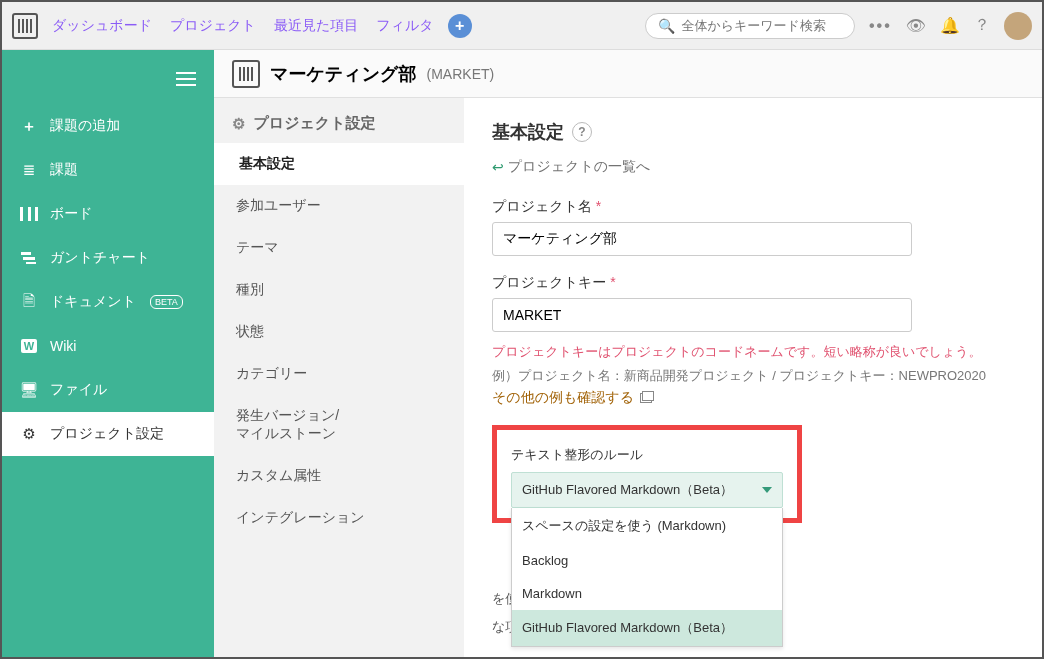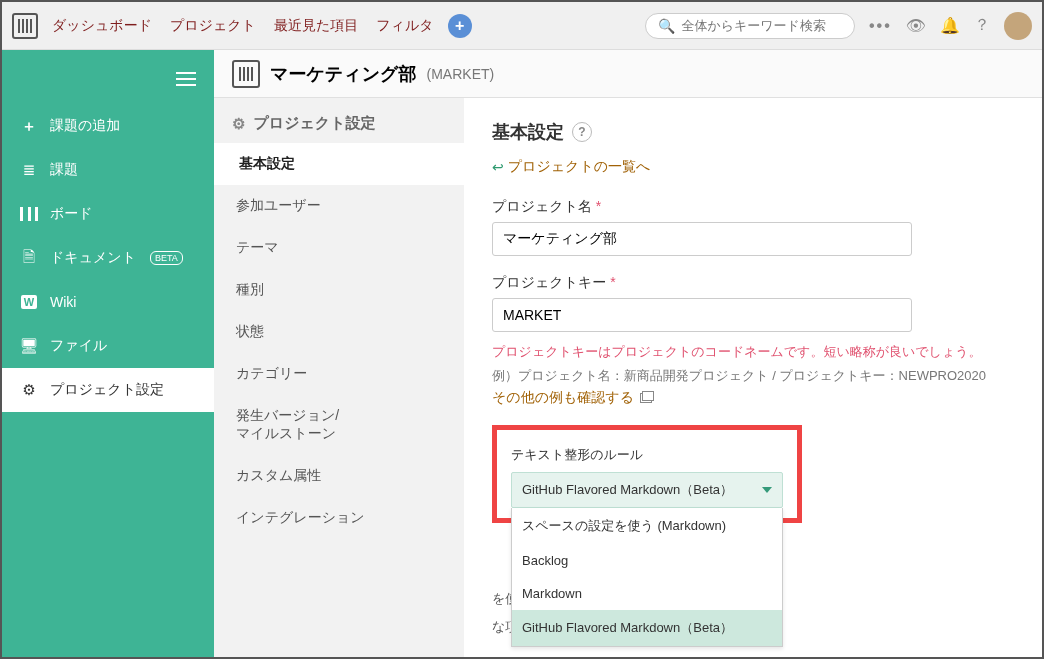--- a/index.html
+++ b/index.html
@@ -3,21 +3,21 @@
 <meta charset="utf-8">
 <style>
 * { margin:0; padding:0; box-sizing:border-box; font-family:"Hiragino Kaku Gothic ProN","Meiryo",sans-serif; }
 body { background:#f5f5f5; overflow:hidden; }
 .app { width:1044px; height:659px; border:2px solid #555; display:flex; flex-direction:column; background:#fff; }
 
 
 .topbar { height:48px; background:#f0f0f0; border-bottom:1px solid #ddd; display:flex; align-items:center; padding:0 10px; gap:14px; }
 .logo-box { width:26px; height:26px; border:2px solid #555; border-radius:3px; display:flex; align-items:center; justify-content:center; }
 .logo-inner { width:14px; height:14px; background:repeating-linear-gradient(90deg,#555 0,#555 2px,transparent 2px,transparent 4px); }
-.topnav { display:flex; gap:18px; font-size:14px; color:#7f1d1d; }
+.topnav { display:flex; gap:18px; font-size:14px; color:#8b5cf6; }
 .topnav span { cursor:pointer; }
 .add-circle { width:24px; height:24px; border-radius:50%; background:#5a8fd6; color:#fff; display:flex; align-items:center; justify-content:center; font-size:16px; font-weight:bold; cursor:pointer; }
 .spacer { flex:1; }
 .search-box { display:flex; align-items:center; background:#fff; border:1px solid #ccc; border-radius:16px; padding:4px 12px; width:210px; gap:6px; color:#999; }
 .search-icon { font-size:14px; }
 .search-box input { border:none; outline:none; font-size:13px; width:100%; color:#7f1d1d; }
 .top-icons { display:flex; align-items:center; gap:14px; color:#888; font-size:16px; }
 .dots { letter-spacing:2px; font-weight:bold; }
 .avatar { width:28px; height:28px; border-radius:50%; background:#c4a57b; }
 
@@ -56,21 +56,21 @@
 .settings-nav { width:250px; background:#f2f2f2; padding:0; }
 .settings-nav-head { display:flex; align-items:center; gap:8px; padding:16px 18px 10px; font-size:15px; color:#666; font-weight:bold;}
 .settings-nav ul { list-style:none; }
 .settings-nav li { padding:12px 22px; font-size:14px; color:#555; cursor:pointer; }
 .settings-nav li.active { background:#fff; color:#222; font-weight:bold; border-left:3px solid transparent; }
 
 
 .form-area { flex:1; background:#fff; padding:22px 28px; overflow:auto; position:relative; font-size:14px; color:#333; }
 .section-title { font-size:18px; font-weight:bold; display:flex; align-items:center; gap:8px; margin-bottom:14px; }
 .help-q { width:20px; height:20px; border:1px solid #bbb; border-radius:50%; display:flex; align-items:center; justify-content:center; font-size:12px; color:#888; }
-.back-link { display:flex; align-items:center; gap:4px; color:#a16207; margin-bottom:22px; cursor:pointer; }
+.back-link { display:flex; align-items:center; gap:4px; color:#737373; margin-bottom:22px; cursor:pointer; }
 .back-link::before { content:"↩"; color:#2e9a6f; }
 .fld-label { font-size:14px; margin:8px 0 6px; }
 .req { color:#e0506e; }
 .text-input { width:420px; padding:8px 10px; border:1px solid #ccc; border-radius:3px; font-size:14px; margin-bottom:10px; }
 .hint-red { color:#e0506e; font-size:13px; line-height:1.6; }
 .hint-grey { color:#777; font-size:13px; margin-top:4px; }
 .link-green { color:#a16207; cursor:pointer; }
 .new-window { display:inline-block; width:12px; height:10px; border:1px solid #888; position:relative; margin-left:2px; vertical-align:middle;}
 .new-window::after{content:"";position:absolute;right:-3px;top:-3px;width:10px;height:8px;border:1px solid #888;background:#fff;}
 
@@ -131,20 +131,24 @@
             <span class="ico ico-plus"></span>
             <span>課題の追加</span>
           </div>
         <div class="gnav-item">
             <span class="ico ico-list"></span>
             <span>課題</span>
           </div>
         <div class="gnav-item">
             <span class="ico ico-board"></span>
             <span>ボード</span>
+          </div>
+        <div class="gnav-item">
+            <span class="ico ico-gantt"></span>
+            <span>ガントチャート</span>
           </div>
         <div class="gnav-item">
             <span class="ico ico-doc"></span>
             <span>ドキュメント</span>
             <span class="badge-beta">BETA</span>
           </div>
         <div class="gnav-item">
             <span class="ico ico-wiki"></span>
             <span>Wiki</span>
           </div>

